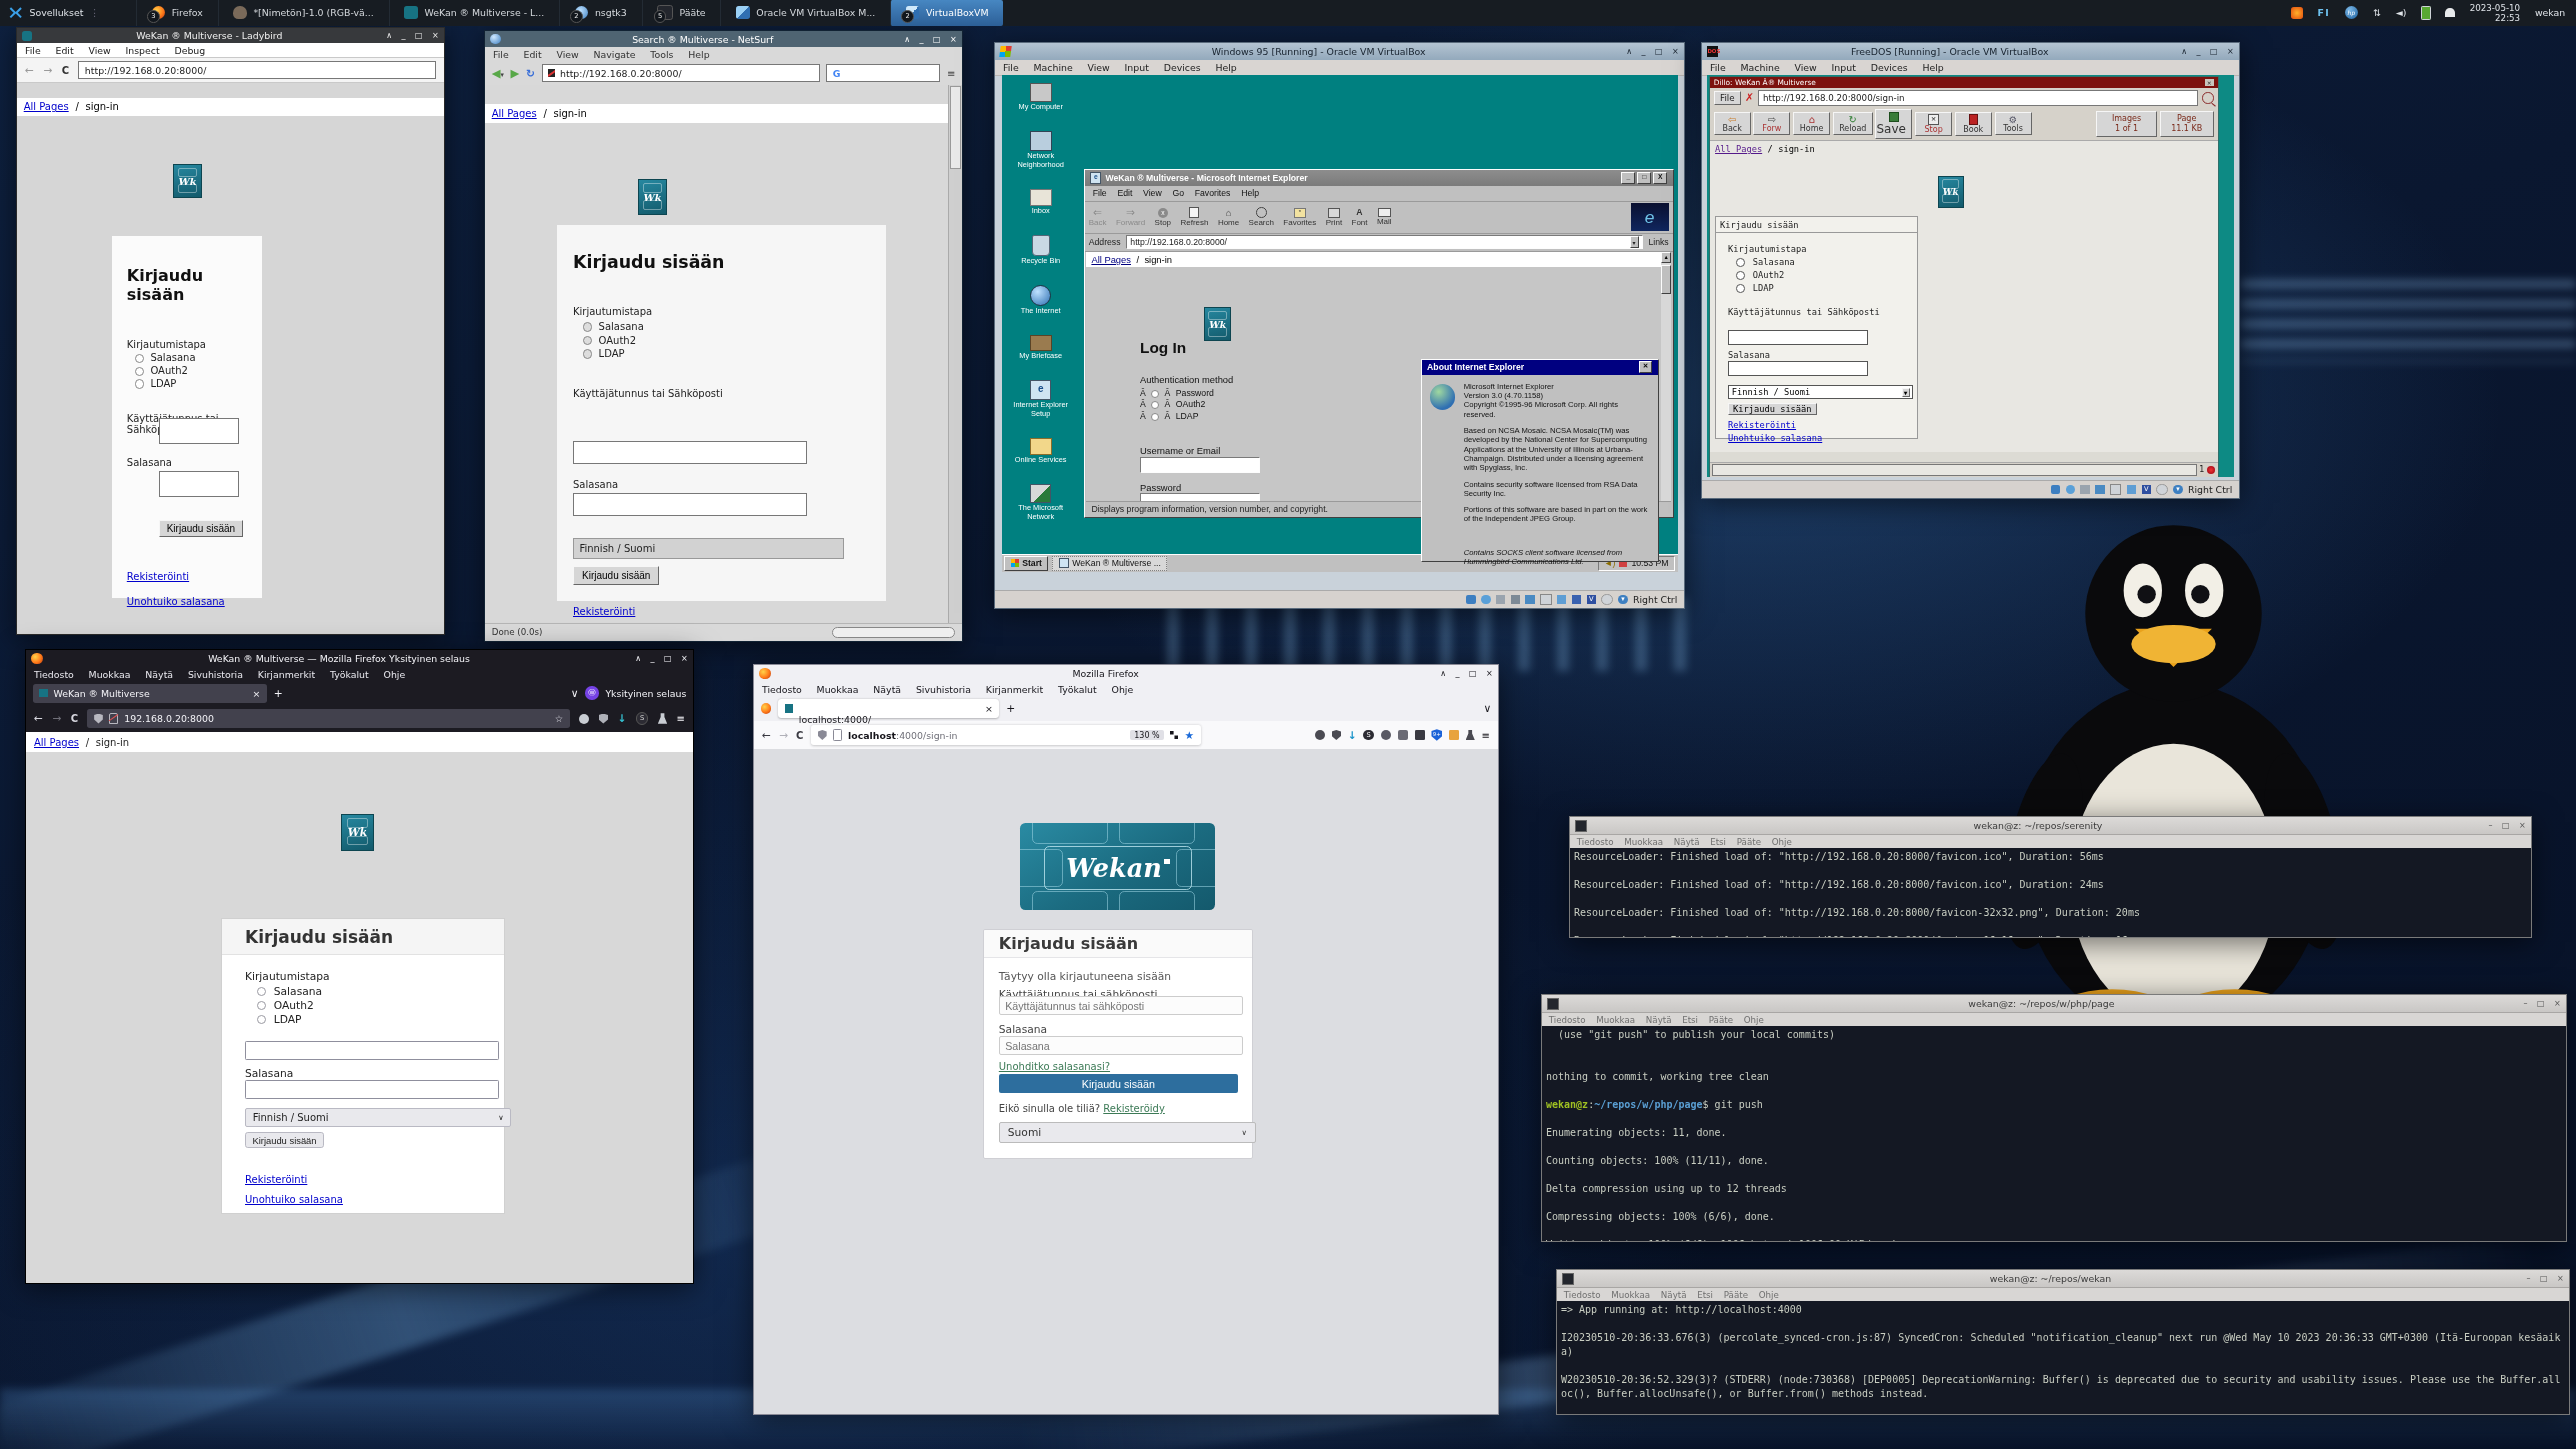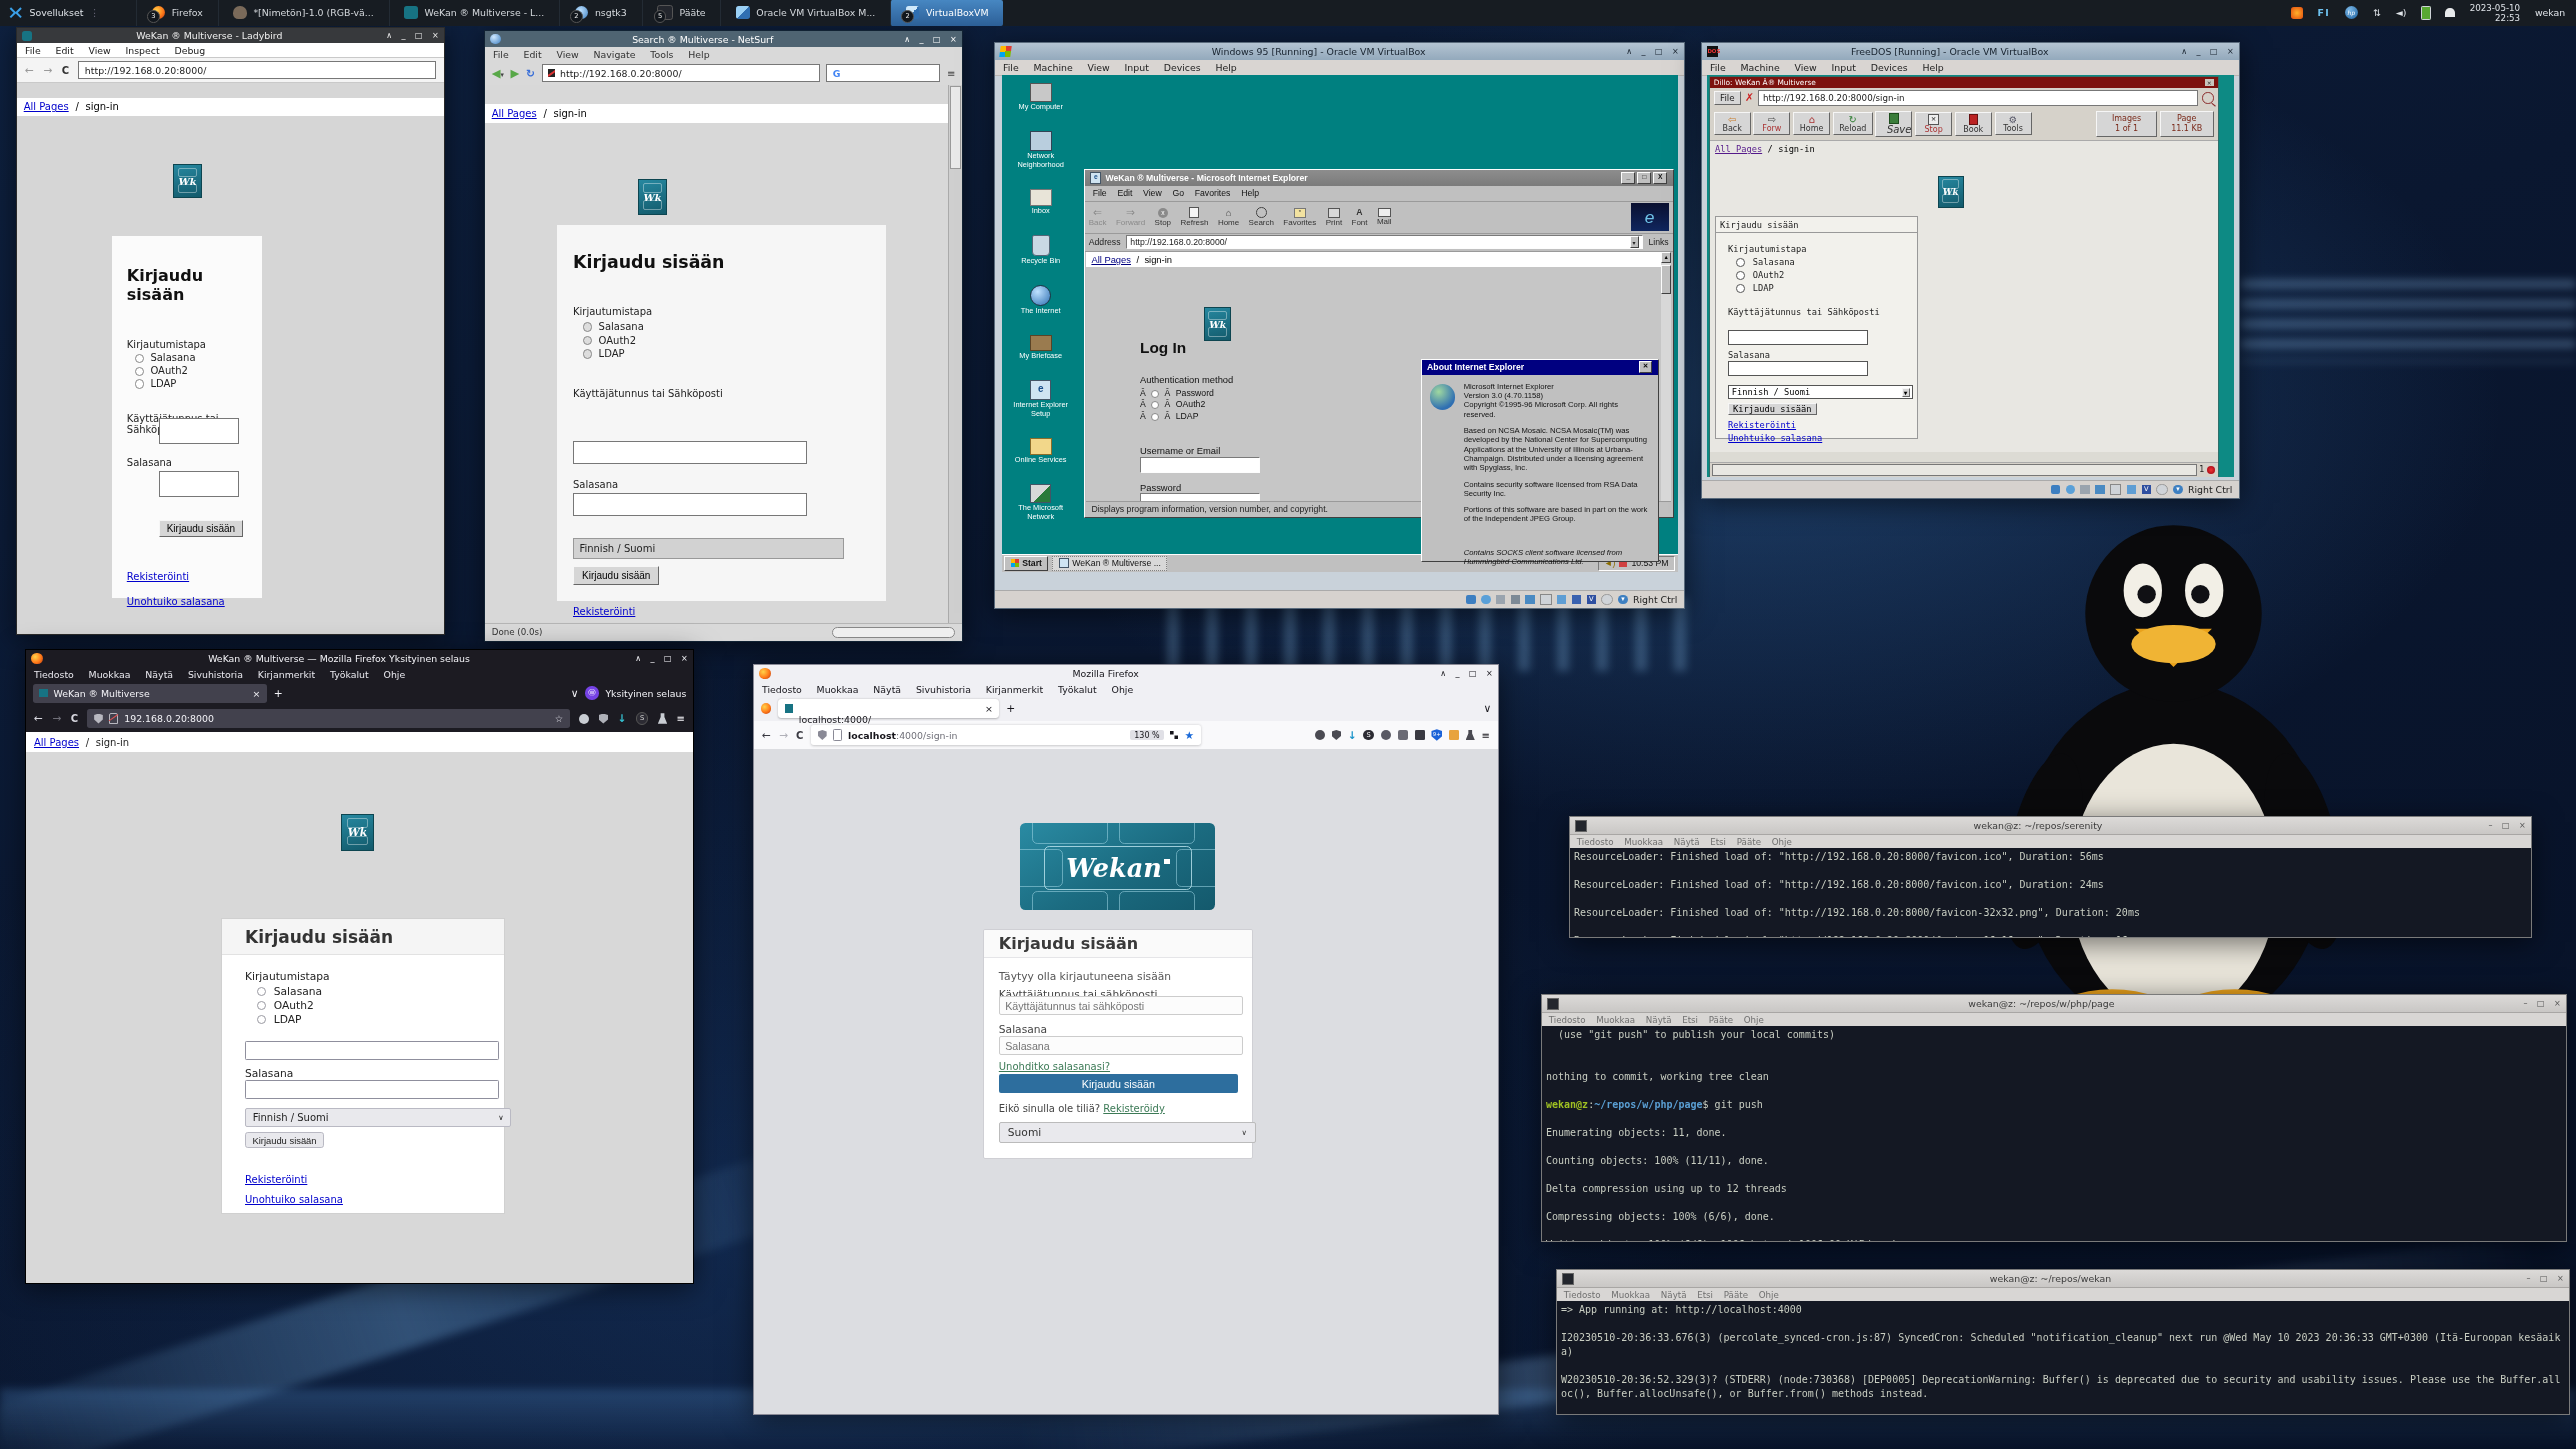--- a/index.html
+++ b/index.html
@@ -532,21 +532,21 @@
           </span>
         <span style="width:9.4px;height:9.4px;border:1.3px solid #8a2a2a;border-radius:50%;position:relative;">
             <span style="position:absolute;right:-3.4px;bottom:-2.7px;width:4.7px;height:1.3px;background:#8a2a2a;transform:rotate(40deg);"></span>
           </span>
       </div>
       <div class="F" style="height:32px;gap:2.7px;padding:0 4px;background:#d6d2ca;border-bottom:0.7px solid #aaa;">
         <span class="bevel" style="width:35px;text-align:center;font-size:8px;color:#333;padding:1.3px 0;"><span style="color:#c87b2a;font-size:10px;display:block;line-height:9.4px;">⇦</span><span>Back</span></span>
         <span class="bevel" style="width:35px;text-align:center;font-size:8px;color:#a33;padding:1.3px 0;"><span style="color:#444;font-size:10px;display:block;line-height:9.4px;">⇨</span><span>Forw</span></span>
         <span class="bevel" style="width:35px;text-align:center;font-size:8px;color:#333;padding:1.3px 0;"><span style="color:#a33;font-size:10px;display:block;line-height:9.4px;">⌂</span><span>Home</span></span>
         <span class="bevel" style="width:38px;text-align:center;font-size:8px;color:#333;padding:1.3px 0;"><span style="color:#2e7d32;font-size:10px;display:block;line-height:9.4px;">↻</span><span>Reload</span></span>
-        <span class="bevel" style="width:35px;text-align:right;font-size:10px;color:#333;padding:1.3px 0;font-style:italic;"><span style="display:block;margin:0 auto;width:8.7px;height:8.7px;background:#3a7d3a;border:0.7px solid #1d4d1d;"></span><span>Save</span></span>
+        <span class="bevel" style="width:35px;text-align:left;font-size:12px;color:#333;padding:1.3px 0;"><span style="display:block;margin:0 auto;width:8.7px;height:8.7px;background:#3a7d3a;border:0.7px solid #1d4d1d;"></span><span>Save</span></span>
         <span class="bevel" style="width:35px;text-align:center;font-size:8px;color:#a33;padding:1.3px 0;"><span style="display:block;margin:0 auto;width:8.7px;height:8.7px;background:#eee;border:0.7px solid #555;color:#111;font-size:6.7px;line-height:8px;">×</span><span>Stop</span></span>
         <span class="bevel" style="width:35px;text-align:center;font-size:8px;color:#333;padding:1.3px 0;"><span style="display:block;margin:0 auto;width:6.7px;height:8.7px;background:#b22;border:0.7px solid #611;"></span><span>Book</span></span>
         <span class="bevel" style="width:35px;text-align:center;font-size:8px;color:#333;padding:1.3px 0;"><span style="color:#556;font-size:9.4px;display:block;line-height:9.4px;">⚙</span><span>Tools</span></span>
         <span class="bevel" style="margin-left:auto;width:59px;text-align:center;font-size:8px;color:#7a2a1a;padding:2px 0;line-height:10px;"><span>Images</span><br><span>1 of 1</span></span>
         <span class="bevel" style="width:52px;text-align:center;font-size:8px;color:#7a2a1a;padding:2px 0;line-height:10px;"><span>Page</span><br><span>11.1 KB</span></span>
       </div>
       <div class="A" style="left:0;top:64px;right:0;bottom:25.5px;background:#e8e7e2;overflow:hidden;">
         <div class="F" style="height:16px;font-size:8.7px;gap:5.4px;padding:0 5.4px;font-family:'DejaVu Sans Mono',monospace;">
           <span style="color:#551a8b;text-decoration:underline;">All Pages</span>
           <span>/</span>

